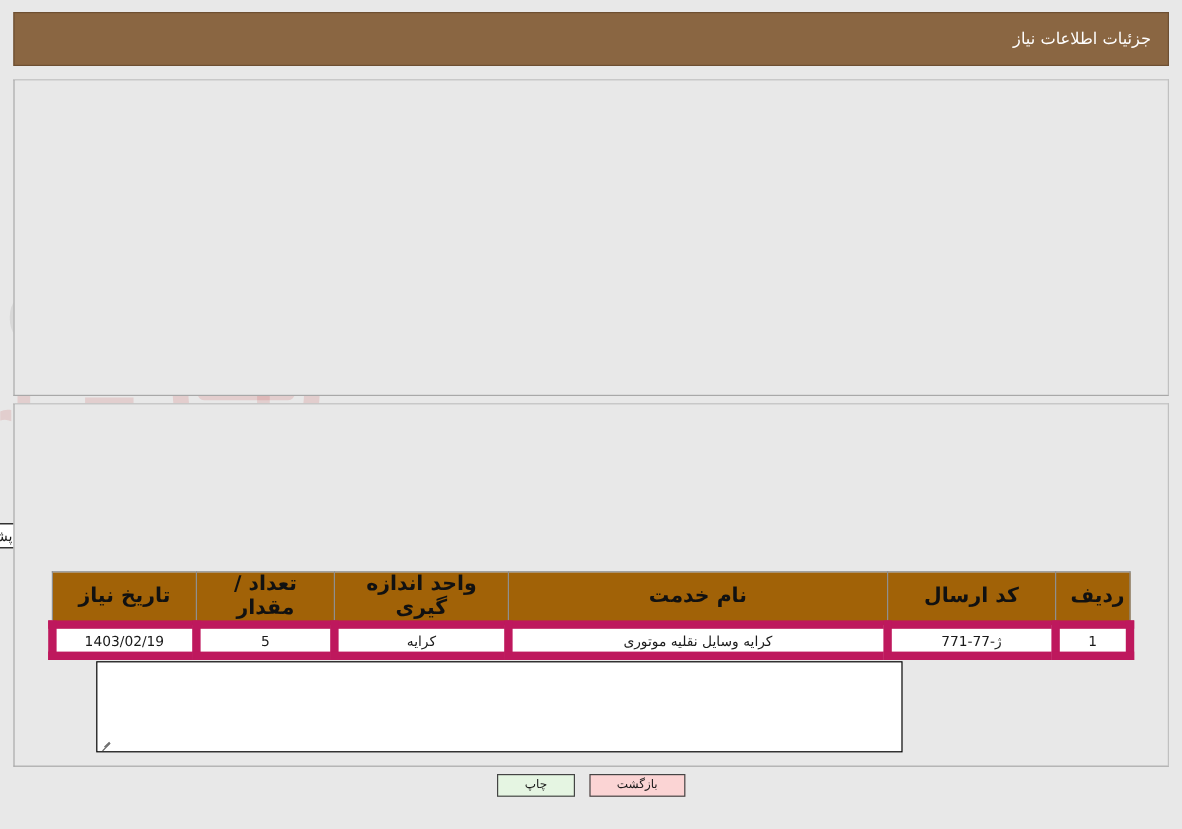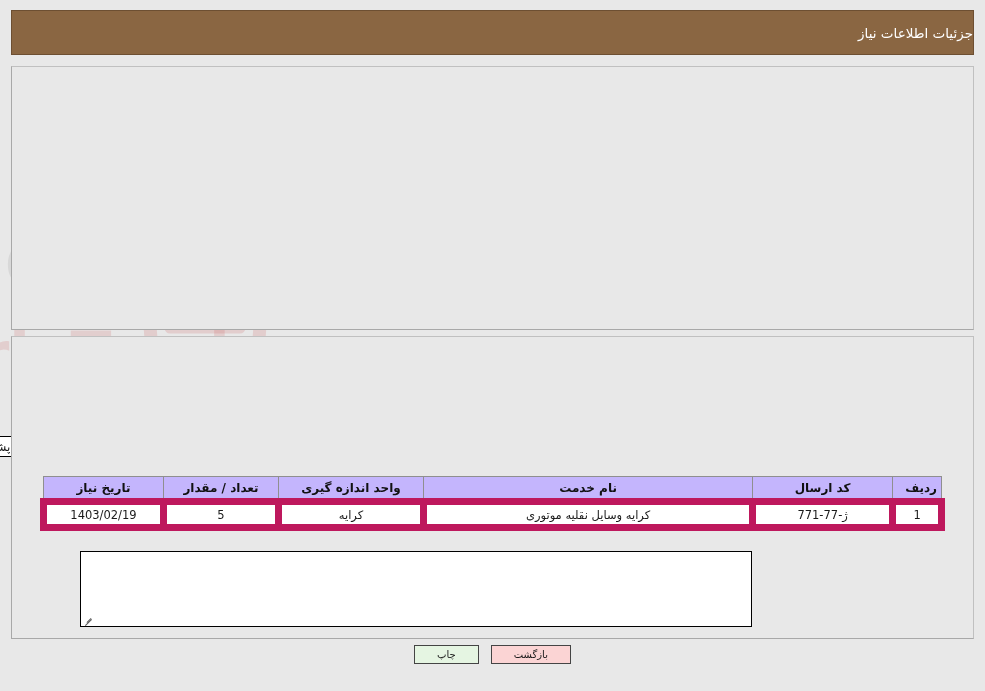--- a/index.html
+++ b/index.html
@@ -30,20 +30,21 @@
   
   .header-bar {
     position: absolute;
     left: 11px; top: 10px;
     width: 963px; height: 45px;
     background: #8a6642;
     border: 1px solid #6d4f32;
     display: flex;
     align-items: center;
     justify-content: flex-start;
+    padding-right: 14px;
     z-index: 2;
   }
   .header-title {
     color: #ffffff;
     font-size: 13.5px;
     font-weight: normal;
     letter-spacing: .2px;
   }
 
   
@@ -150,25 +151,25 @@
   
   .tbl {
     position: absolute;
     left: 40px; top: 476px;
     width: 905px;
     border-collapse: collapse;
     font-size: 11.5px;
     z-index: 2;
   }
   .tbl th {
-    background: #c4b5fd;
+    background: #a16207;
     border: 1px solid #8f8f8f;
     color: #111;
     font-weight: bold;
-    font-size: 12px;
+    font-size: 17px;
     height: 25px;
     padding: 0 4px;
     text-align: center;
   }
   .tbl td {
     background: #ffffff;
     border: 7px solid #be185d;
     color: #1a1a1a;
     height: 26px;
     padding: 0 4px;

